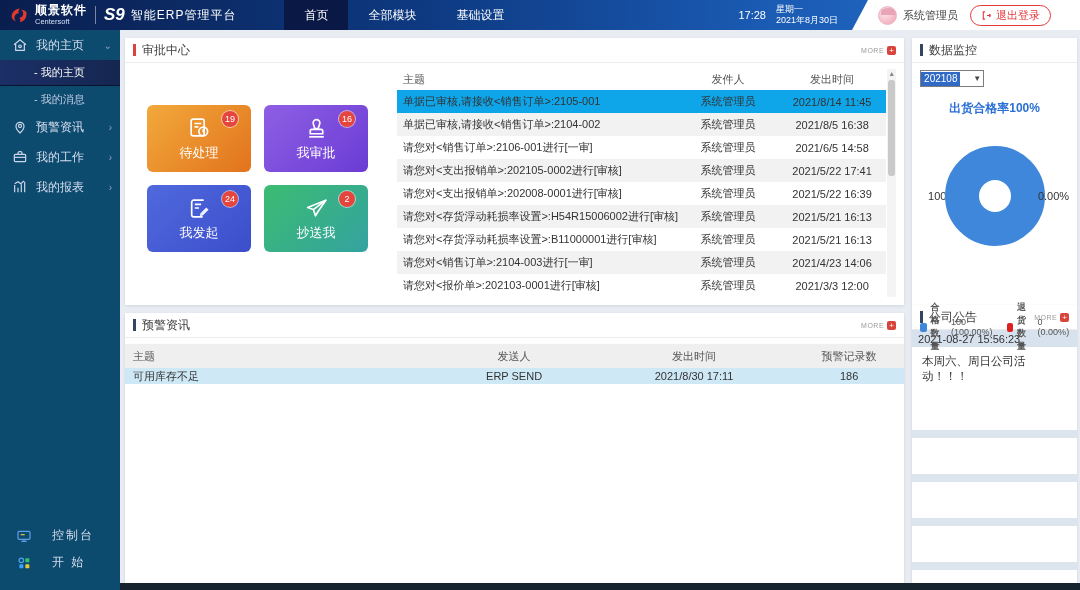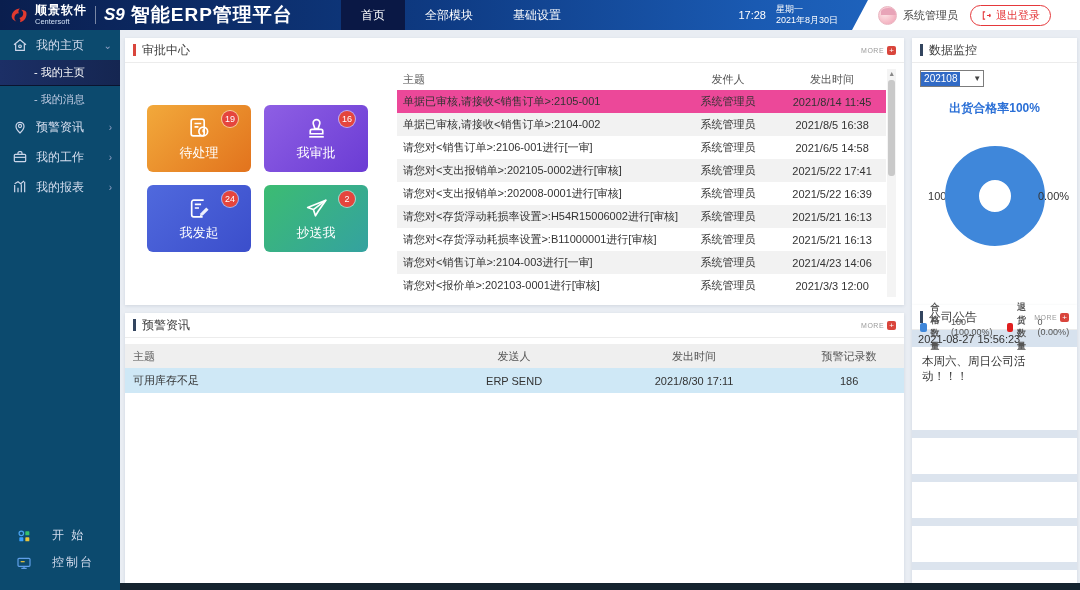--- a/index.html
+++ b/index.html
@@ -10,21 +10,21 @@
   .topbar { position:absolute; left:0; top:0; width:1080px; height:30px;
     background:linear-gradient(90deg,#0a1e4e 0%,#0e3a82 40%,#1a5ab2 70%,#1e63bd 82%);
     display:flex; align-items:center; color:#fff; z-index:5; }
   .logo-wrap { display:flex; align-items:center; padding-left:8px; }
   .logo-swirl { width:22px; height:22px; margin-right:5px; }
   .logo-text { line-height:1; }
   .logo-cn { font-size:12px; font-weight:bold; letter-spacing:1px; }
   .logo-en { font-size:7.5px; color:#cfe0f5; margin-top:2px; }
   .logo-divider { width:1px; height:18px; background:rgba(255,255,255,.45); margin:0 8px; }
   .s9 { font-size:17px; font-weight:bold; font-style:italic; letter-spacing:0; margin-right:6px; }
-  .product-title { font-size:19px; font-weight:bold; letter-spacing:1px; }
+  .product-title { font-size:12px; font-weight:normal; letter-spacing:1px; }
   .topnav { display:flex; height:30px; margin-left:48px; }
   .topnav-item { padding:0 20px; font-size:12px; display:flex; align-items:center; cursor:pointer; }
   .topnav-item.active { background:#0a1845; }
   .top-right { margin-left:auto; display:flex; align-items:center; height:37px; }
   .top-time { font-size:11px; margin-right:10px; }
   .top-date { font-size:9px; line-height:1.25; margin-right:14px; }
   .top-wedge { position:relative; height:30px; width:228px; background:#fff;
     clip-path:polygon(16px 0,100% 0,100% 100%,0 100%);
     display:flex; align-items:center; padding-left:26px; color:#333; }
   .avatar { width:19px; height:19px; border-radius:50%;
@@ -83,32 +83,32 @@
   .tile-green  { background:linear-gradient(135deg,#3cbc72,#34a2a0); }
   .tile svg { width:25px; height:25px; }
   .tile-label { font-size:13px; margin-top:3px; }
   .tile-badge { position:absolute; top:6px; right:13px; min-width:16px; height:16px; padding:0 3px;
     background:#e5453d; border-radius:9px; color:#fff; font-size:9px; line-height:16px;
     text-align:center; box-shadow:0 0 0 1px rgba(255,255,255,.55); }
   .apv-table { flex:1; margin-left:10px; font-size:11px; color:#333; position:relative; padding-right:10px; }
   .apv-hrow { display:flex; height:21px; align-items:center; color:#555; }
   .apv-row { display:flex; height:23px; align-items:center; cursor:pointer; }
   .apv-row:nth-child(even) { background:#f2f2f2; }
-  .apv-row.sel { background:#ec4899; }
+  .apv-row.sel { background:#0ea5e9; }
   .c-subj { flex:1; padding-left:6px; white-space:nowrap; overflow:hidden; }
   .c-sender { width:100px; text-align:center; }
   .c-time { width:108px; text-align:center; }
   .apv-scroll { position:absolute; right:0; top:0; width:9px; height:100%; background:#f4f4f4; }
   .apv-scroll .arr { font-size:7px; color:#888; text-align:center; line-height:10px; }
   .apv-scroll .thumb { margin:1px auto 0; width:7px; height:96px; background:#c9c9c9; border-radius:3px; }
 
   
   .alert-hrow { display:flex; height:24px; align-items:center; background:#efefef;
     font-size:11px; color:#555; margin-top:6px; }
-  .alert-row { display:flex; height:25px; align-items:center; background:#cfe8f6;
+  .alert-row { display:flex; height:16px; align-items:center; background:#cfe8f6;
     font-size:11px; color:#333; cursor:pointer; }
   .a-subj { flex:1; padding-left:8px; }
   .a-sender { width:160px; text-align:center; }
   .a-time { width:200px; text-align:center; }
   .a-count { width:110px; text-align:center; }
 
   
   .mon-body { flex:1; padding:7px 8px; position:relative; }
   .mon-select { width:64px; height:17px; border:1px solid #7c7c7c; background:#fff;
     display:flex; align-items:center; font-size:10px; cursor:pointer; }
@@ -208,35 +208,35 @@
   <div class="side-item">
     <svg class="sicon" viewBox="0 0 24 24" fill="none" stroke="#cdd6ea" stroke-width="1.8">
         <path d="M4 20V9m5 11v-7m5 7V8m5 12V4"></path>
         <path d="M4 7l5-3 4 3 5-4"></path>
       </svg>
     <span>我的报表</span>
     <span class="chev">›</span>
   </div>
   <div class="side-footer">
     <div class="side-item">
+      <svg class="sicon" viewBox="0 0 24 24" fill="none" stroke="#5f9fe8" stroke-width="1.8">
+          <rect x="3" y="5" width="18" height="12" rx="1.5"></rect>
+          <path d="M8 20h8m-4-3v3"></path>
+          <path d="M7 10h6" stroke="#e8c53a"></path>
+        </svg>
+      <span class="flabel">控制台</span>
+    </div>
+    <div class="side-item">
       <svg class="sicon" viewBox="0 0 24 24">
           <circle cx="8" cy="8" r="3.4" fill="none" stroke="#4aa3f0" stroke-width="1.8"></circle>
           <rect x="14" y="5" width="6" height="6" rx="1" fill="#35c06a"></rect>
           <rect x="5" y="14" width="6" height="6" rx="1" fill="#3aa0ff"></rect>
           <rect x="14" y="14" width="6" height="6" rx="1" fill="#e8c53a"></rect>
         </svg>
       <span class="flabel">开 始</span>
-    </div>
-    <div class="side-item">
-      <svg class="sicon" viewBox="0 0 24 24" fill="none" stroke="#5f9fe8" stroke-width="1.8">
-          <rect x="3" y="5" width="18" height="12" rx="1.5"></rect>
-          <path d="M8 20h8m-4-3v3"></path>
-          <path d="M7 10h6" stroke="#e8c53a"></path>
-        </svg>
-      <span class="flabel">控制台</span>
     </div>
   </div>
 </div>
 
 <div class="main">
   <div class="col-left">
 
     <div class="panel p-approval">
       <div class="panel-hd">
         <span class="hd-bar red"></span>

